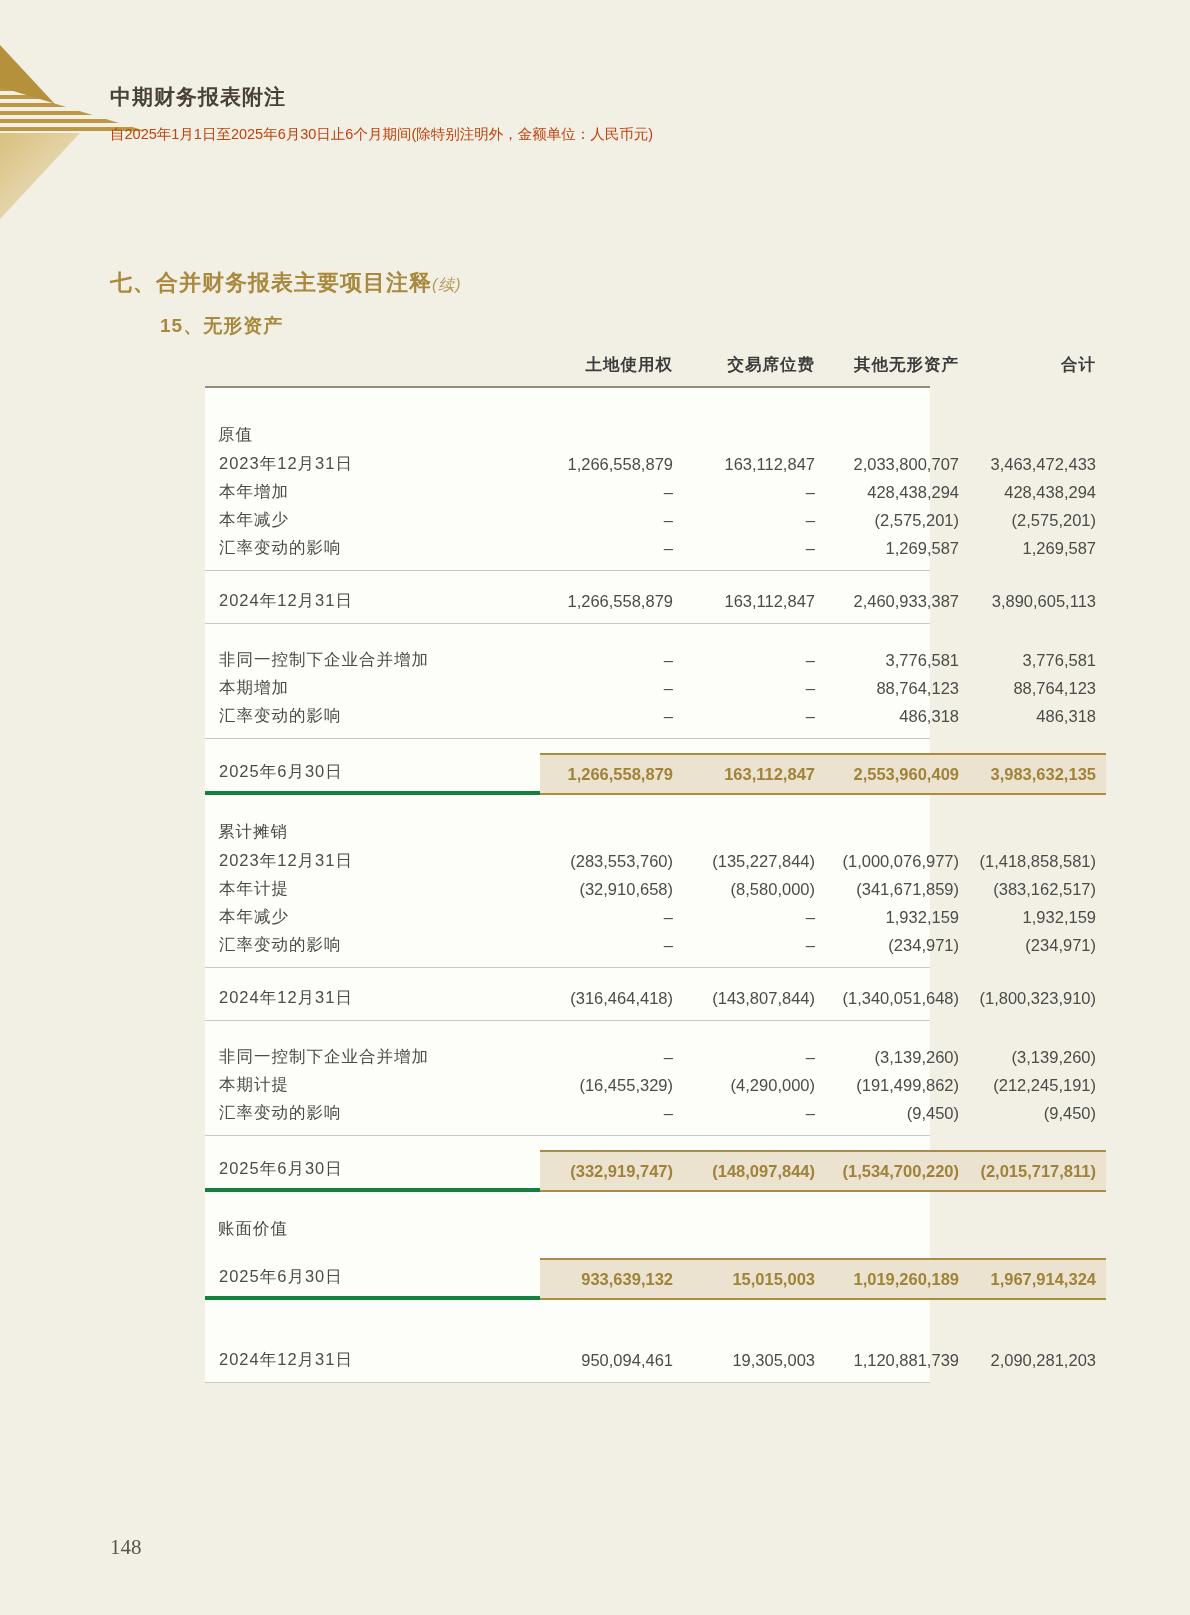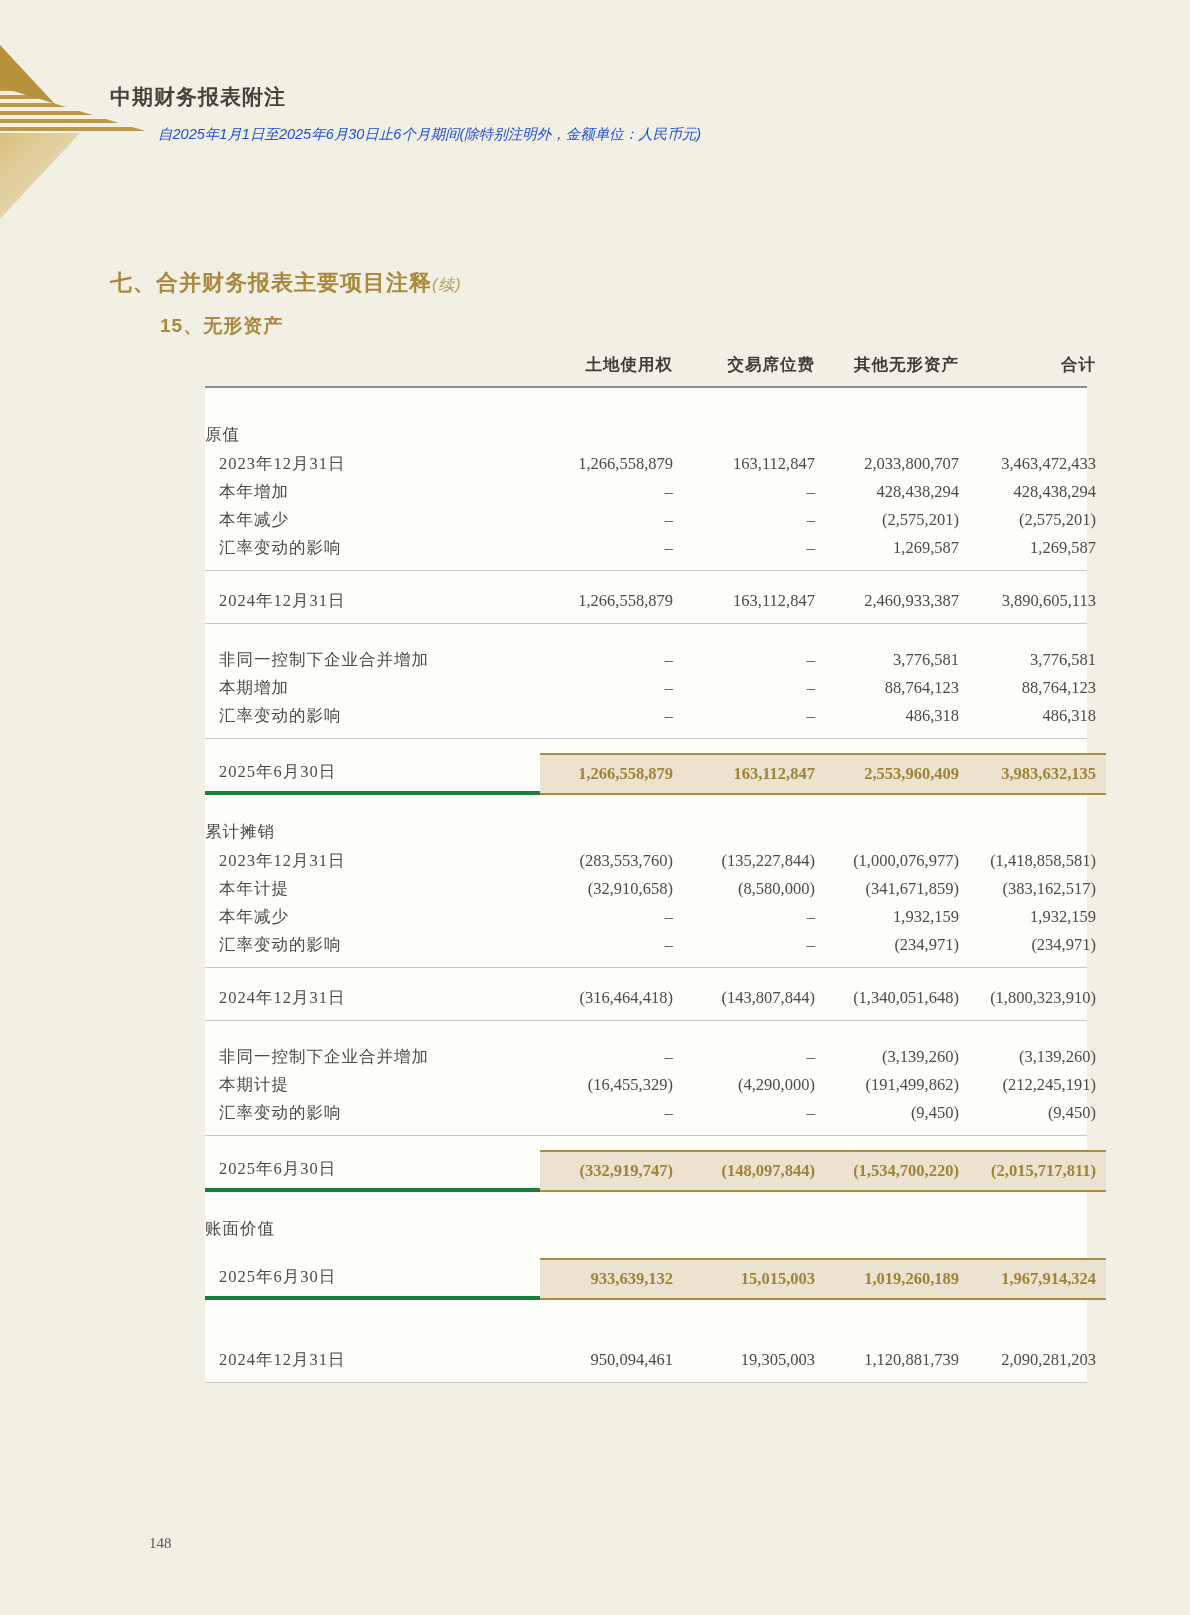--- a/index.html
+++ b/index.html
@@ -16,51 +16,51 @@
     background:#b5913c;clip-path:polygon(0 0,100% 100%,0 100%);}
   .corner .tri-stripes{position:absolute;left:0;top:42px;width:152px;height:46px;
     background:repeating-linear-gradient(to bottom,#bb9848 0 4px,#f2efe5 4px 8px);
     clip-path:polygon(0 0,100% 100%,0 100%);}
   .corner .tri-pale{position:absolute;left:0;top:88px;width:80px;height:86px;
     background:linear-gradient(135deg,#d9c07e 0%,#e8ddbd 75%);
     clip-path:polygon(0 0,100% 0,0 100%);}
   
   .doc-header{position:absolute;left:110px;top:83px;}
   .doc-title{font-size:21px;font-weight:bold;color:#48413a;letter-spacing:1px;}
-  .doc-subtitle{margin-top:14px;font-size:14.5px;font-style:italic;color:#1d4ed8;margin-left:48px;}
+  .doc-subtitle{margin-top:14px;font-size:14.5px;color:#c2410c;}
   
   .section-title{position:absolute;left:110px;top:268px;font-size:22px;font-weight:bold;color:#a8893d;letter-spacing:1px;}
   .section-title .cont{font-size:16px;font-style:italic;font-weight:normal;color:#b49a58;}
   .subsection-title{position:absolute;left:160px;top:313px;font-size:19px;font-weight:bold;color:#a8893d;letter-spacing:1px;}
   
-  .table-area{position:absolute;left:205px;top:352px;width:882px;font-family:Liberation Serif, serif;}
+  .table-area{position:absolute;left:205px;top:352px;width:725px;}
   .grid{display:grid;grid-template-columns:335px 143px 142px 144px 137px;align-items:center;}
   .thead{height:26px;margin-bottom:8px;}
   .thead .col-h{font-weight:bold;color:#3c3c3a;font-size:16.5px;text-align:right;padding-right:10px;letter-spacing:1px;}
   .head-rule{border-bottom:2px solid #8f8d83;}
   .tbody{background:#fdfdfa;padding-top:32px;}
   .row{height:28px;font-size:16.5px;}
-  .row .lbl{color:#4b4b48;letter-spacing:1px;}
+  .row .lbl{padding-left:13px;color:#4b4b48;letter-spacing:1px;}
   .row .lbl.indent{padding-left:14px;}
   .row .val{text-align:right;padding-right:10px;color:#4b4b48;}
   .section-row{height:30px;font-size:16.5px;}
   .rule{border-bottom:1px solid #cbc8bc;margin-top:8px;}
   .space{height:22px;}
   .space-lg{height:30px;}
   .total{margin:16px 0 8px 0;}
   
   .row.highlight{height:42px;margin-top:14px;}
   .row.highlight .lbl{height:100%;display:flex;align-items:center;border-bottom:4px solid #15803d;box-sizing:border-box;}
   .row.highlight .val{height:100%;display:flex;align-items:center;justify-content:flex-end;
     background:#ebe2cf;border-top:2px solid #ab8d41;border-bottom:2px solid #ab8d41;
     box-sizing:border-box;font-weight:bold;color:#9f8338;}
   
   .footnote{margin-top:30px;font-size:16.5px;color:#403f3c;letter-spacing:1px;}
-  .page-number{position:absolute;left:110px;top:1535px;font-size:15px;color:#565550;
-    font-family:"Liberation Serif","DejaVu Serif",serif;margin-left:39px;}
+  .page-number{position:absolute;left:110px;top:1535px;font-size:21px;color:#565550;
+    font-family:"Liberation Serif","DejaVu Serif",serif;}
 </style>
 </head>
 <body>
 
 <div class="corner">
   <div class="tri-solid"></div>
   <div class="tri-stripes"></div>
   <div class="tri-pale"></div>
 </div>
 

